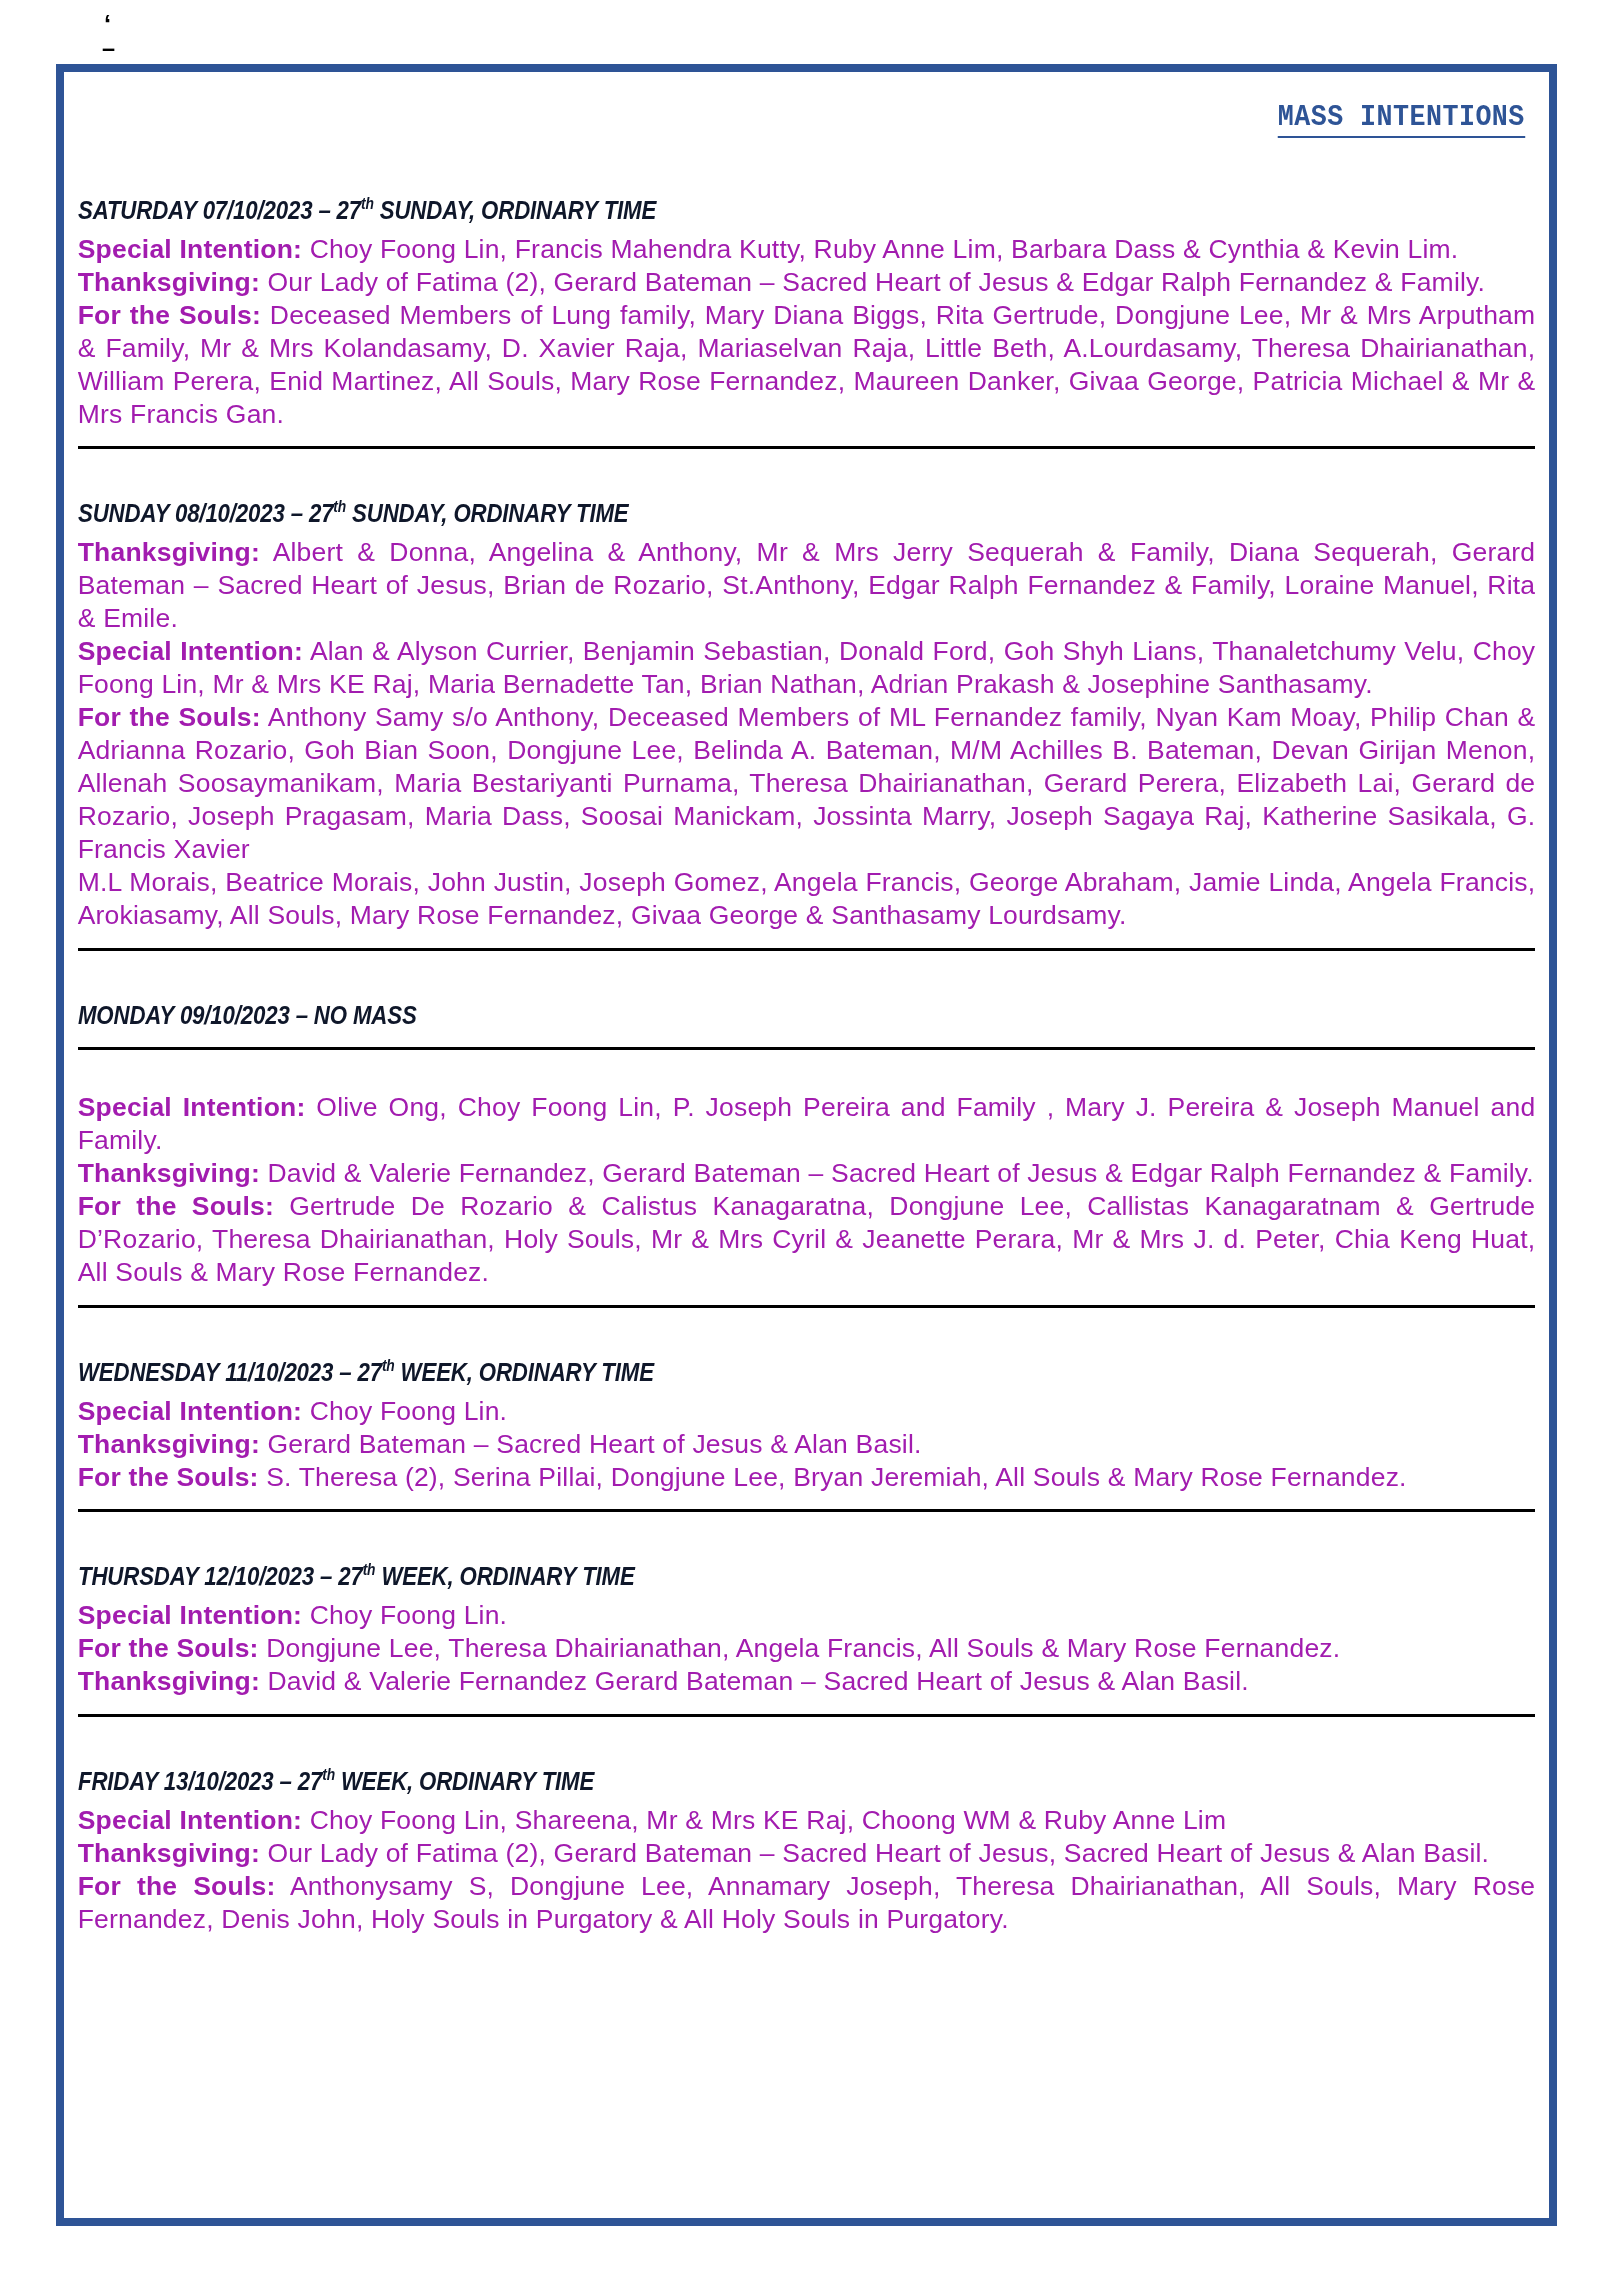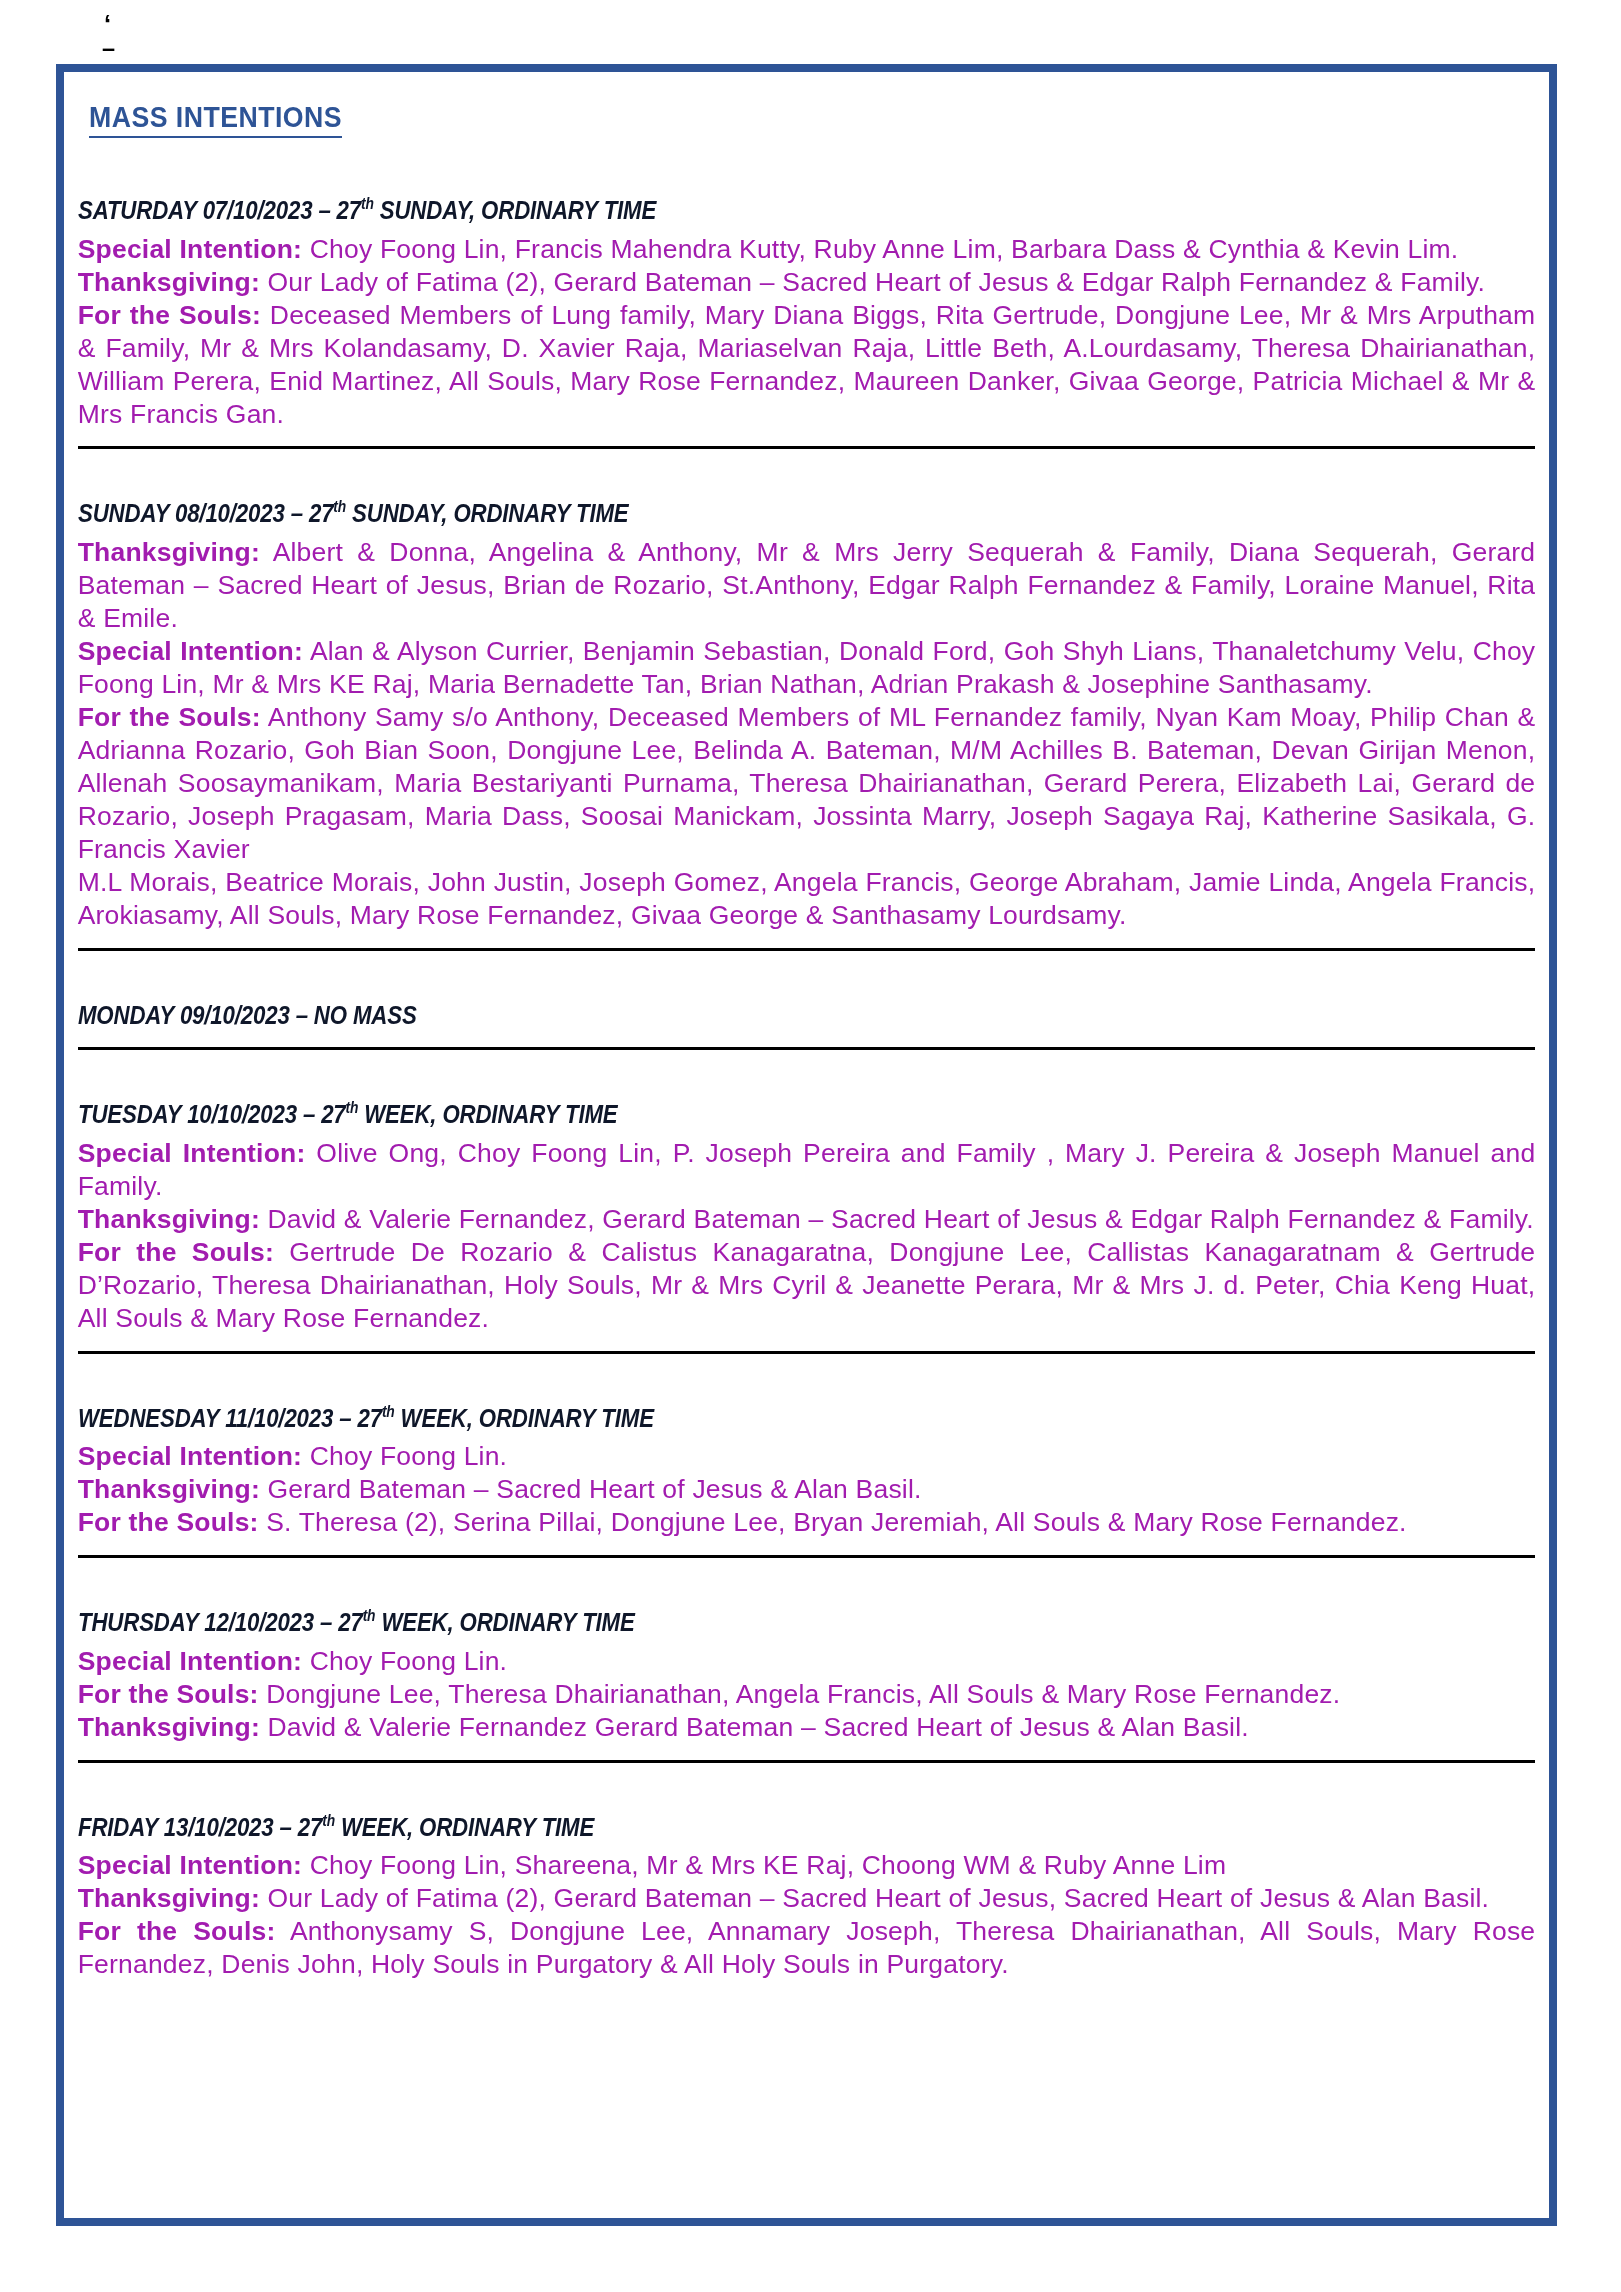--- a/index.html
+++ b/index.html
@@ -24,22 +24,23 @@
     position: absolute;
     left: 56px; top: 64px;
     width: 1501px;
     min-height: 2162px;
     box-sizing: border-box;
     border: 8.8px solid #2e5496;
     padding: 0 13.7px 19.6px 13.7px;
     background: #ffffff;
   }
   .title-wrap {
-    text-align: left;
+    text-align: right;
     margin: 29px 0 49px 0;
+    font-family: Liberation Mono, monospace;
   }
   .doc-title {
     display: inline-block;
     font-size: 29px;
     font-weight: bold;
     letter-spacing: 0.5px;
     color: #2e5496;
     border-bottom: 2.9px solid #2e5496;
     padding-bottom: 2px;
     transform: scaleX(0.92);
@@ -105,21 +106,20 @@
       <p class="para"><span>M.L Morais, Beatrice Morais, John Justin, Joseph Gomez, Angela Francis, George Abraham, Jamie Linda, Angela Francis, Arokiasamy, All Souls, Mary Rose Fernandez, Givaa George &amp; Santhasamy Lourdsamy.</span></p>
       <hr class="divider">
     </section>
 
     <section>
       <h2 class="day-header"><span class="hdr-inner"><span>MONDAY 09/10/2023 – NO MASS</span><sup></sup><span></span></span></h2>
       <hr class="divider">
     </section>
 
     <section>
-      <h2 class="day-header"><span class="hdr-inner"><span>TUESDAY 10/10/2023 – 27</span><sup>th</sup><span> WEEK, ORDINARY TIME</span></span></h2>
       <p class="para"><b class="plabel">Special Intention:</b><span> Olive Ong, Choy Foong Lin, P. Joseph Pereira and Family , Mary J. Pereira  &amp; Joseph Manuel and Family.</span></p>
       <p class="para"><b class="plabel">Thanksgiving:</b><span> David &amp; Valerie Fernandez, Gerard Bateman – Sacred Heart of Jesus &amp; Edgar Ralph Fernandez &amp; Family.</span></p>
       <p class="para"><b class="plabel">For the Souls:</b><span> Gertrude De Rozario &amp; Calistus Kanagaratna, Dongjune Lee, Callistas Kanagaratnam &amp; Gertrude D’Rozario, Theresa Dhairianathan, Holy Souls, Mr &amp; Mrs Cyril &amp; Jeanette Perara, Mr &amp; Mrs J. d. Peter, Chia Keng Huat, All Souls &amp; Mary Rose Fernandez.</span></p>
       <hr class="divider">
     </section>
 
     <section>
       <h2 class="day-header"><span class="hdr-inner"><span>WEDNESDAY 11/10/2023 – 27</span><sup>th</sup><span> WEEK, ORDINARY TIME</span></span></h2>
       <p class="para"><b class="plabel">Special Intention:</b><span> Choy Foong Lin.</span></p>
       <p class="para"><b class="plabel">Thanksgiving:</b><span> Gerard Bateman – Sacred Heart of Jesus &amp; Alan Basil.</span></p>

